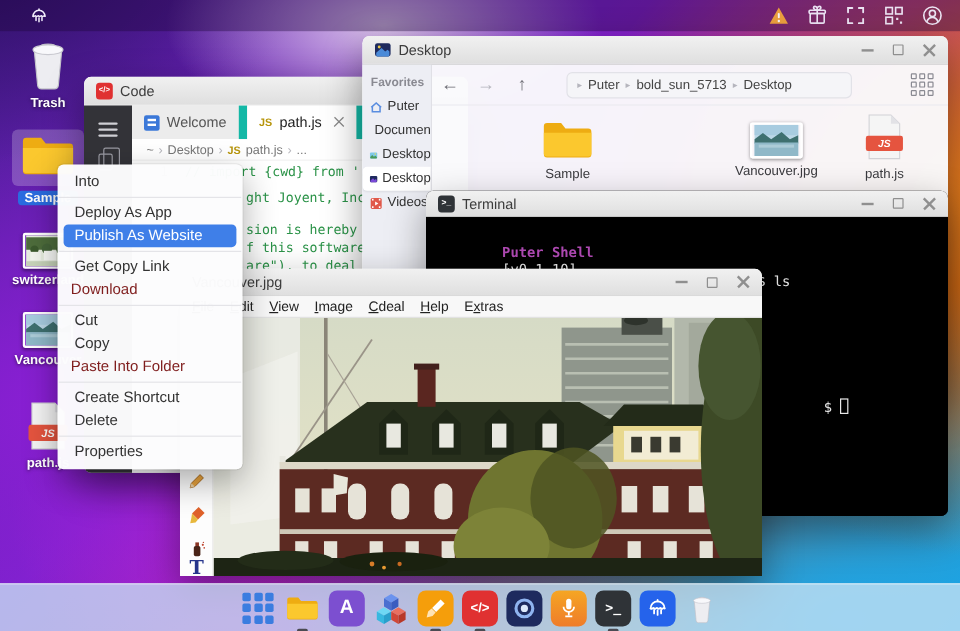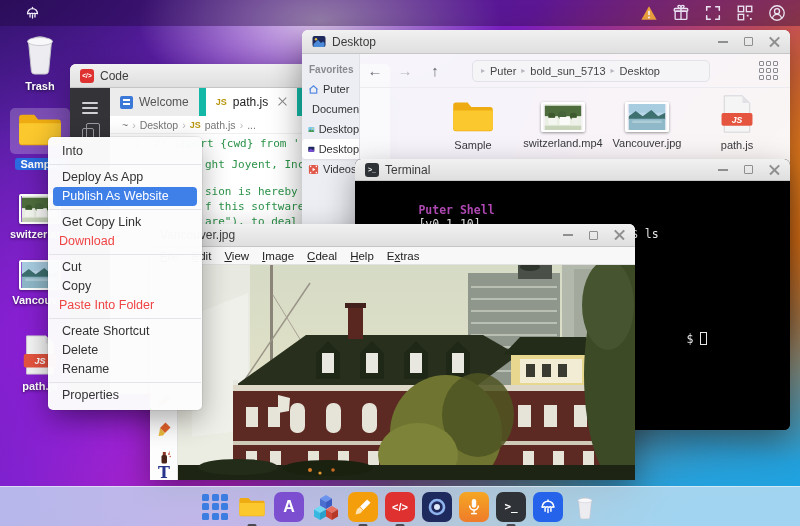--- a/index.html
+++ b/index.html
@@ -100,21 +100,21 @@
   .vmenu .u { text-decoration:underline; }
   .toolcol { position:absolute; left:0; top:41px; bottom:0; width:28px; background:#fdfdfd; border-right:1px solid #e4e4e4; }
   .tool { position:absolute; left:6px; width:16px; height:16px; }
   .ttool { font-family:"DejaVu Serif",serif; font-weight:bold; font-size:16px; color:#26348c; left:8px; }
   .canvas { position:absolute; left:28px; right:0; top:41px; bottom:0; }
   
   .ctxmenu { position:absolute; left:48px; top:137px; width:154px; z-index:50; background:rgba(252,252,253,.98);
     border-radius:5px; box-shadow:0 10px 28px rgba(0,0,0,.32), 0 0 0 1px rgba(0,0,0,.06); padding:5px 0; font-size:12.5px; color:#333; }
   .mi { height:19px; line-height:19px; padding-left:14px; white-space:nowrap; }
   .mi.hl { margin:0 5px; padding-left:9px; border-radius:4px; background:#3f7fe8; color:#fff; }
-  .mi.dis { color:#ef4444;padding-left:11px; }
+  .mi.dis { color:#7f1d1d;padding-left:11px; }
   .msep { border-top:1px solid #e4e4e8; margin:3px 1px; }
   
   .taskbar { position:absolute; left:0; bottom:0; width:800px; height:40px; z-index:60;
     background:rgba(198,225,244,.78); border-top:1px solid rgba(255,255,255,.5);
     display:flex; align-items:center; justify-content:center; gap:7px; }
   .tk { position:relative; width:30px; height:30px; border-radius:7px; display:flex; align-items:center; justify-content:center; }
   .tk .dash { position:absolute; left:50%; bottom:-5px; transform:translateX(-50%); width:9px; height:2.5px; background:#4a4a52; border-radius:2px; }
   .tk-glyph { color:#fff; font-weight:bold; }
   .launchgrid { display:grid; grid-template-columns:repeat(3,7px); gap:2.5px; }
   .launchgrid span { width:7px; height:7px; background:#3b7de0; border-radius:1.5px; }
@@ -336,34 +336,20 @@
             <span></span>
             <span></span>
           </span>
       </div>
       <div class="fcell" style="left:71px; top:44px;">
         <svg width="46" height="36" viewBox="0 0 48 40">
           <path d="M2 8a3 3 0 0 1 3-3h13l4 5h21a3 3 0 0 1 3 3v21a3 3 0 0 1-3 3H5a3 3 0 0 1-3-3z" fill="#eeac12"></path>
           <path d="M2 14h44v19a3 3 0 0 1-3 3H5a3 3 0 0 1-3-3z" fill="#fbc82e"></path>
         </svg>
         <span class="flabel">Sample</span>
-      </div>
-      <div class="fcell" style="left:161px; top:48px;">
-        <svg class="thumb" width="44" height="30" viewBox="0 0 42 30">
-          <rect width="42" height="30" fill="#e9efe2"></rect>
-            <rect x="0" y="2" width="42" height="12" fill="#4e6d3c"></rect>
-          <circle cx="8" cy="14" r="4" fill="#3c5a2e"></circle>
-            <circle cx="20" cy="13" r="5" fill="#46653a"></circle>
-            <circle cx="33" cy="14" r="4" fill="#3c5a2e"></circle>
-          <rect x="4" y="16" width="10" height="8" fill="#f4f6f0"></rect>
-            <rect x="17" y="15" width="12" height="9" fill="#fbfcf9"></rect>
-            <rect x="31" y="16" width="8" height="8" fill="#eef1ea"></rect>
-          <rect x="0" y="25" width="42" height="5" fill="#c8d4ba"></rect>
-        </svg>
-        <span class="flabel">switzerland.mp4</span>
       </div>
       <div class="fcell" style="left:245px; top:48px;">
         <svg class="thumb" width="44" height="30" viewBox="0 0 42 30">
           <rect width="42" height="30" fill="#bcd8e8"></rect>
             <rect x="0" y="0" width="42" height="10" fill="#a8cce0"></rect>
           <path d="M0 14 L8 8 L16 14 L26 7 L34 14 L42 10 V18 H0 Z" fill="#3e7070"></path>
           <rect x="0" y="17" width="42" height="13" fill="#8fb8c8"></rect>
             <rect x="4" y="19" width="34" height="3" fill="#b8d4de" opacity="0.7"></rect>
         </svg>
         <span class="flabel">Vancouver.jpg</span>
@@ -541,21 +527,20 @@
     <div class="msep"></div>
     <div class="mi">Get Copy Link</div>
     <div class="mi dis">Download</div>
     <div class="msep"></div>
     <div class="mi">Cut</div>
     <div class="mi">Copy</div>
     <div class="mi dis">Paste Into Folder</div>
     <div class="msep"></div>
     <div class="mi">Create Shortcut</div>
     <div class="mi">Delete</div>
-    <div class="mi">Rename</div>
     <div class="msep"></div>
     <div class="mi">Properties</div>
   </div>
 
   <div class="taskbar">
     <div class="tk">
       <span class="launchgrid">
           <span></span>
           <span></span>
           <span></span>

